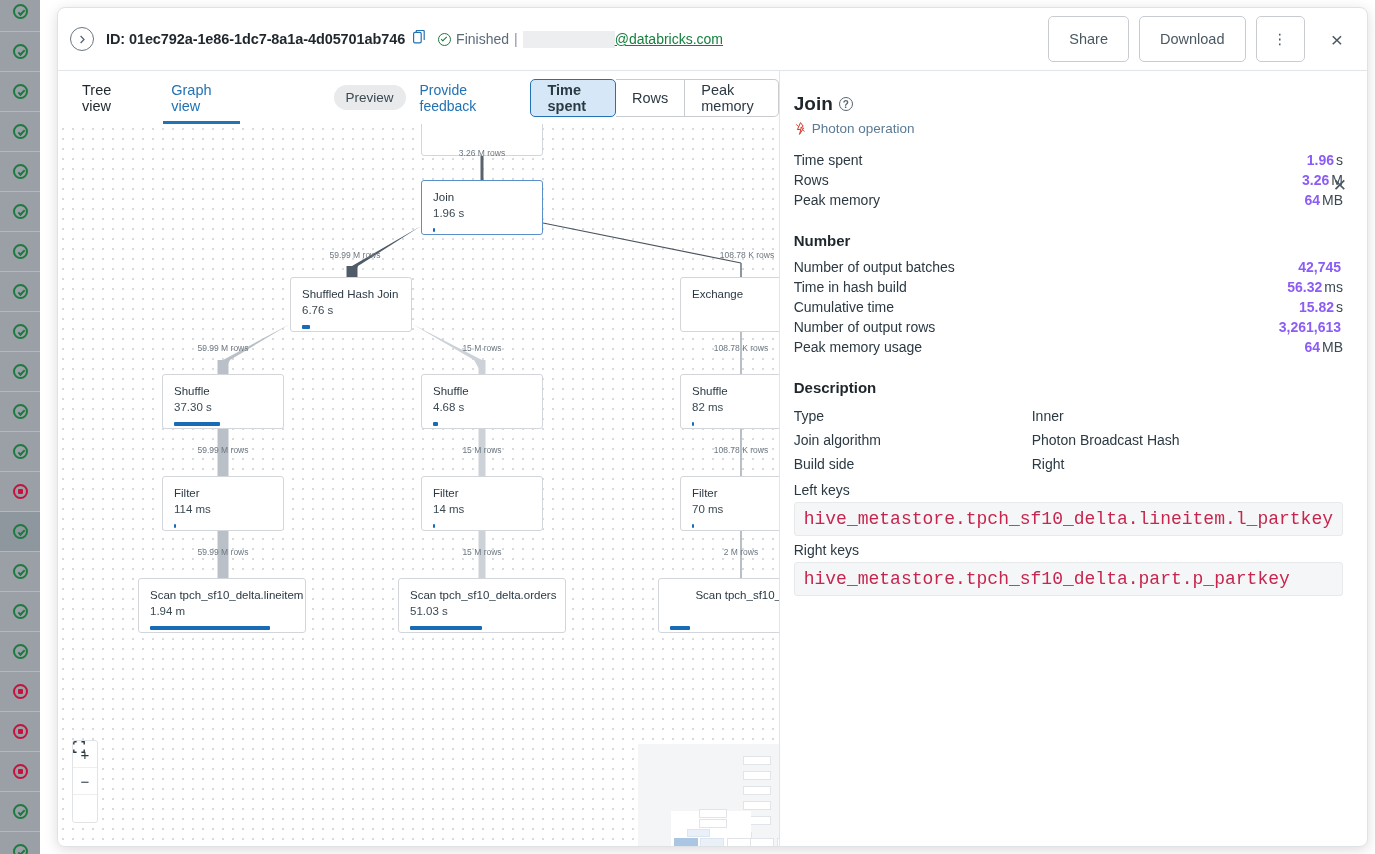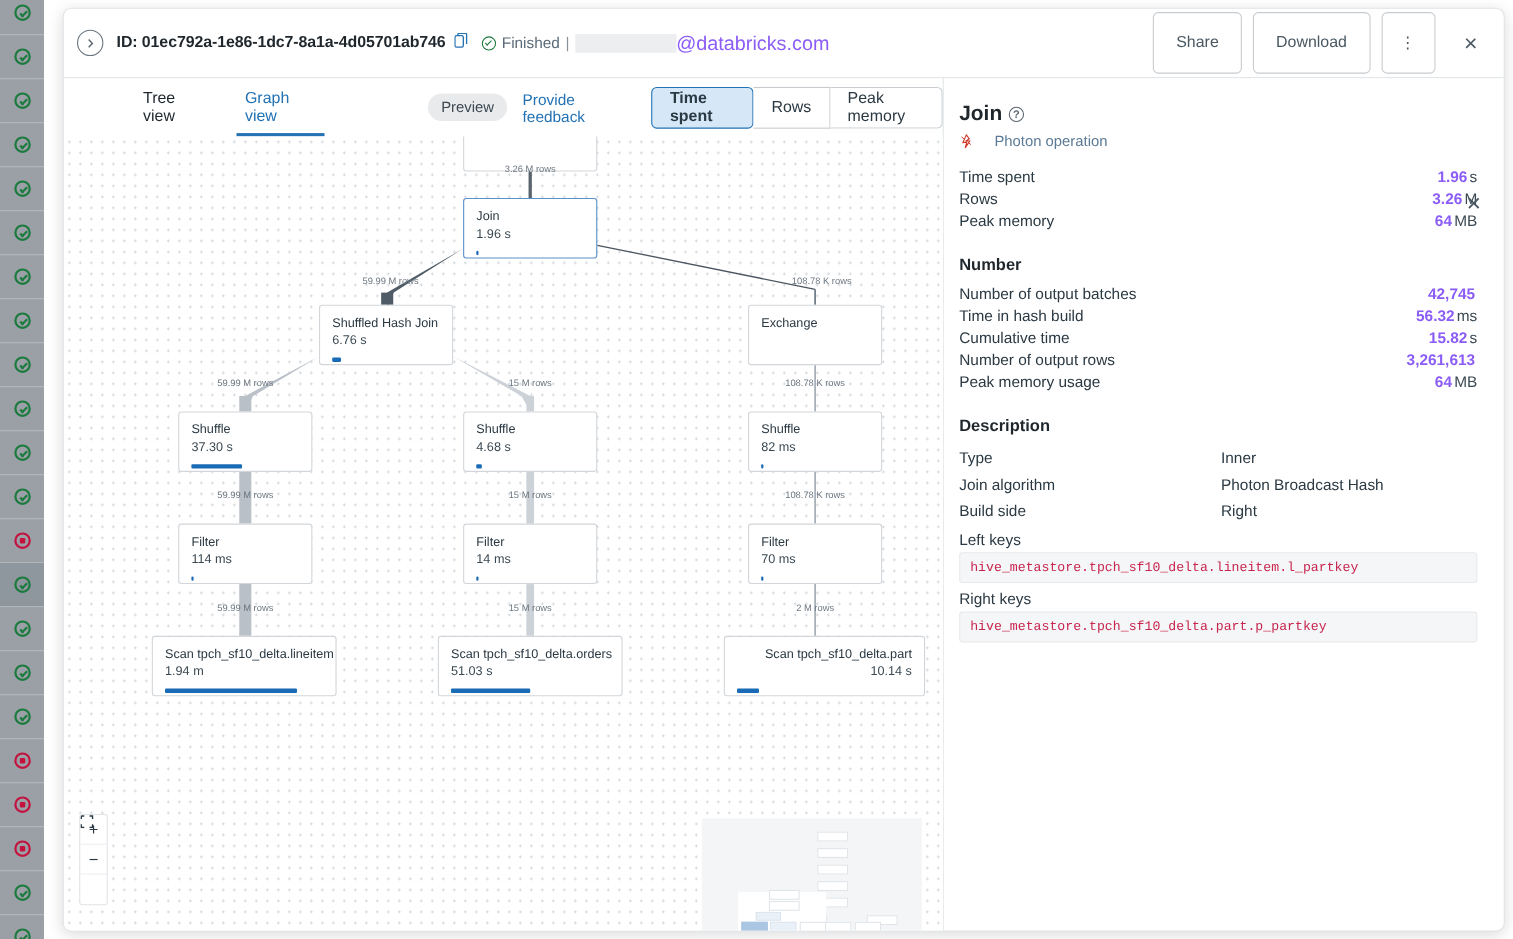--- a/index.html
+++ b/index.html
@@ -68,41 +68,41 @@
     width: 13px; height: 13px; border-radius: 50%;
     border: 1.6px solid #1b7a3d; position: relative; margin-right: 5px; flex:none;
   }
   .check-circle::after{
     content:""; position:absolute; left:2px; top:3px; width:4.5px; height:2px;
     border-left:1.6px solid #1b7a3d; border-bottom:1.6px solid #1b7a3d;
     transform: rotate(-45deg);
   }
   .pipe { margin: 0 5px; color:#8a949c; }
   .redacted { display:inline-block; width: 92px; height: 17px; background:#eceef0; vertical-align:-3px; }
-  .hdr-mail { font-size: 18px; color:#8b5cf6; }
+  .hdr-mail { font-size: 14px; color:#15803d;text-decoration:underline; }
   #hdr-actions { margin-left:auto; display:flex; align-items:center; gap: 10px; }
   .btn {
-    height: 56px; padding: 0 20px; border:1px solid #c8ccd0; border-radius:5px;
+    height: 46px; padding: 0 20px; border:1px solid #c8ccd0; border-radius:5px;
     background:#fff; color:#4a5862; font-size:14.5px; cursor:pointer;
     display:flex; align-items:center; justify-content:center;
   }
   .btn.kebab { padding: 0 16px; letter-spacing: 1px; }
   .close-x {
     margin-left: 8px; width: 28px; height: 28px; cursor:pointer;
     display:flex; align-items:center; justify-content:center;
     color:#4a5862; font-size:21px; line-height:1;
   }
 
   
   #modal-body { display:flex; height: 776px; }
   #left-pane { width: 800px; position: relative; border-right: 1px solid #e3e6e8; }
   #right-pane { flex: 1; padding: 22px 24px 0 14px; position: relative; }
 
   
-  #tabbar { height: 53px; display:flex; align-items:center; padding: 0 0 0 16px; position: relative; margin-left: 48px; }
+  #tabbar { height: 53px; display:flex; align-items:center; padding: 0 0 0 16px; position: relative; }
   .vtab {
     font-size: 14.5px; color:#1f272d; padding: 0 8px; height: 53px;
     display:flex; align-items:center; cursor:pointer; position:relative;
     margin-right: 22px;
   }
   .vtab.active { color:#2272b4; }
   .vtab.active::after {
     content:""; position:absolute; left:0; right:0; bottom:0; height:3px; background:#2272b4;
   }
   .preview-pill {
@@ -165,34 +165,34 @@
   #zoomctl div:last-child { border-bottom:none; font-size:12px; }
 
   
   .rp-close { position:absolute; right: 20px; top: 104px; font-size:17px; color:#4a5862; cursor:pointer; }
   .rp-title { font-size: 19px; font-weight: bold; color:#1f272d; display:flex; align-items:center; gap:6px; }
   .help-ico {
     width: 14px; height: 14px; border-radius:50%; border:1.3px solid #5a6570;
     font-size: 10px; color:#5a6570; display:inline-flex; align-items:center; justify-content:center;
     cursor:pointer;
   }
-  .photon { display:flex; align-items:center; gap:19px; margin-top: 6px; }
+  .photon { display:flex; align-items:center; gap:5px; margin-top: 6px; }
   .photon-txt { font-size: 13.5px; color:#5b7a95; }
   .kv { display:flex; justify-content:space-between; align-items:baseline; font-size:14px; color:#2b3943; line-height: 20px; padding: 0; }
   .kv .k { color:#2b3943; }
   .kv .v { text-align:right; }
   .kv .v b { font-weight:bold; color:#8b5cf6; }
   .kv .v .u { color:#3b4953; font-weight:normal; margin-left:2px; }
   .sec-h { font-size: 15px; font-weight:bold; color:#1f272d; margin: 22px 0 8px 0; }
   .desc-row { display:flex; font-size:14px; color:#2b3943; line-height:24px; }
   .desc-row .dk { width: 238px; }
   .keylabel { font-size: 14px; color:#2b3943; margin-top: 6px; }
   .keybox {
     margin-top: 4px; background:#f5f6f7; border:1px solid #e7e9eb; border-radius:3px;
-    padding: 6px 9px; font-family:"Liberation Mono", monospace; font-size: 12px; color:#c7254e;
+    padding: 6px 9px; font-family:"Liberation Mono", monospace; font-size: 18px; color:#c7254e;
     white-space:nowrap; overflow:hidden;
   }
   .rows-top { margin-top: 14px; }
 </style>
 </head>
 <body>
 
 <div id="backdrop">
   <div id="bg-strip">
       <div class="bg-row" style="top: -8px;">

